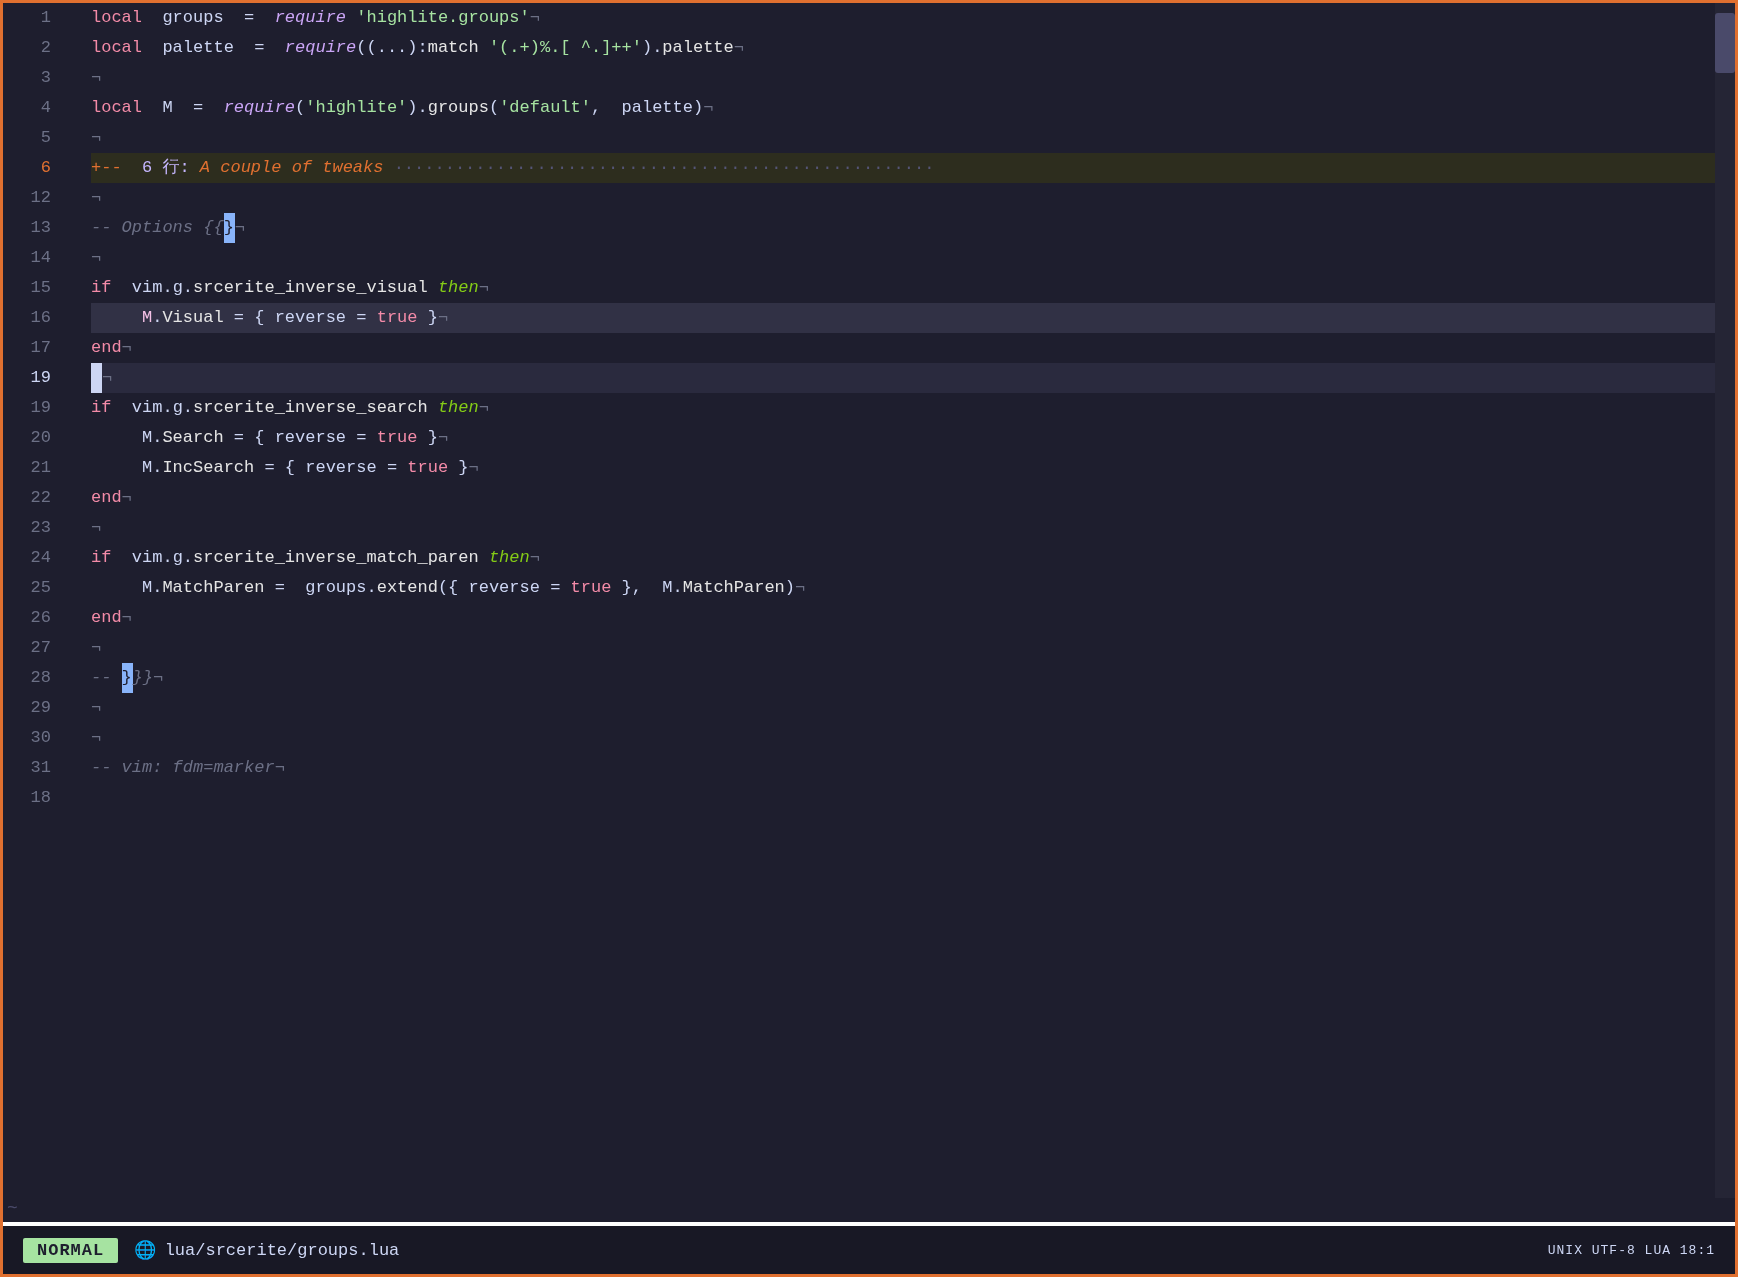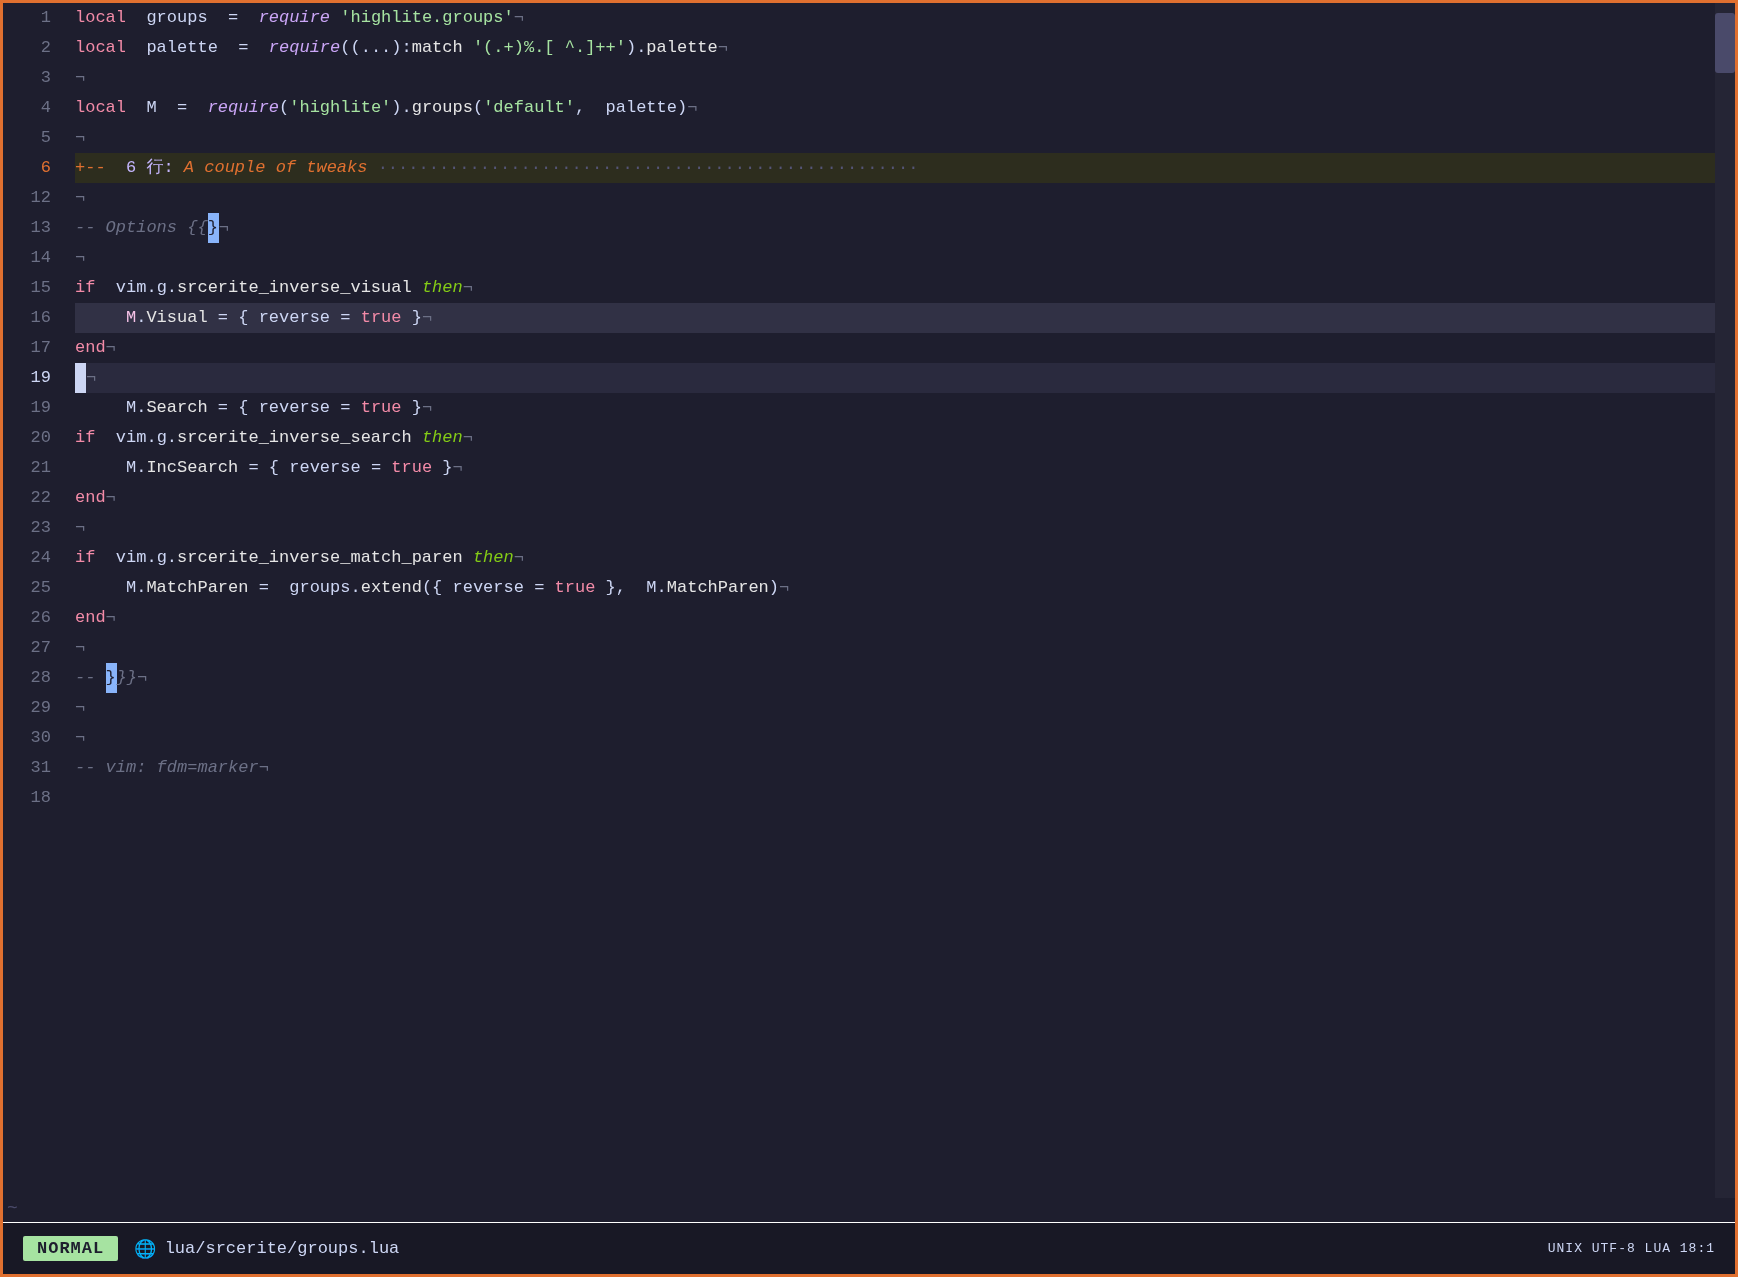--- a/index.html
+++ b/index.html
@@ -49,20 +49,21 @@
       overflow: hidden;
       position: relative;
     }
 
     .code-line {
       display: block;
       white-space: pre;
       height: 30px;
       line-height: 30px;
       position: relative;
+      margin-left: 16px;
     }
 
     .code-line.current-line {
       background: #2a2a3e;
     }
 
     .code-line.fold-line {
       background: #2d2d1e;
       color: #888888;
     }
@@ -113,21 +114,21 @@
     }
 
     
     #status-bar {
       height: 52px;
       background: #181825;
       display: flex;
       align-items: center;
       justify-content: space-between;
       padding: 0 20px;
-      border-top: 1px solid #ffffff;
+      border-top: 4px solid #ffffff;
     }
 
     #status-left {
       display: flex;
       align-items: center;
       gap: 16px;
     }
 
     #mode-badge {
       background: #a6e3a1;
@@ -237,23 +238,23 @@
       <span class="code-line"><span class="cm">¬</span></span>
 
       <span class="code-line"><span class="kw">if</span> <span class="var"> vim</span><span class="op">.</span><span class="var">g</span><span class="op">.</span><span class="fn">srcerite_inverse_visual</span> <span class="then-kw">then</span><span class="cm">¬</span></span>
 
       <span class="code-line highlighted"><span style="color:#f5c2e7">     M</span><span class="op">.</span><span class="fn">Visual</span> <span class="op">=</span> <span class="punct">{ </span><span class="var">reverse</span> <span class="op">=</span> <span class="kw">true</span> <span class="punct">}</span><span class="cm">¬</span></span>
 
       <span class="code-line"><span class="kw">end</span><span class="cm">¬</span></span>
 
       <span class="code-line current-line"><span class="cursor"> </span><span class="cm">¬</span></span>
 
+      <span class="code-line"><span class="kw">if</span> <span class="var"> vim</span><span class="op">.</span><span class="var">g</span><span class="op">.</span><span class="fn">srcerite_inverse_search</span> <span class="then-kw">then</span><span class="cm">¬</span></span>
+
       <span class="code-line"><span class="var">     M</span><span class="op">.</span><span class="fn">Search</span> <span class="op">=</span> <span class="punct">{ </span><span class="var">reverse</span> <span class="op">=</span> <span class="kw">true</span> <span class="punct">}</span><span class="cm">¬</span></span>
-
-      <span class="code-line"><span class="kw">if</span> <span class="var"> vim</span><span class="op">.</span><span class="var">g</span><span class="op">.</span><span class="fn">srcerite_inverse_search</span> <span class="then-kw">then</span><span class="cm">¬</span></span>
 
       <span class="code-line"><span class="var">     M</span><span class="op">.</span><span class="fn">IncSearch</span> <span class="op">=</span> <span class="punct">{ </span><span class="var">reverse</span> <span class="op">=</span> <span class="kw">true</span> <span class="punct">}</span><span class="cm">¬</span></span>
 
       <span class="code-line"><span class="kw">end</span><span class="cm">¬</span></span>
 
       <span class="code-line"><span class="cm">¬</span></span>
 
       <span class="code-line"><span class="kw">if</span> <span class="var"> vim</span><span class="op">.</span><span class="var">g</span><span class="op">.</span><span class="fn">srcerite_inverse_match_paren</span> <span class="then-kw">then</span><span class="cm">¬</span></span>
 
       <span class="code-line"><span class="var">     M</span><span class="op">.</span><span class="fn">MatchParen</span> <span class="op">=</span> <span class="var"> groups</span><span class="op">.</span><span class="fn">extend</span><span class="punct">({</span> <span class="var">reverse</span> <span class="op">=</span> <span class="kw">true</span> <span class="punct">},</span> <span class="var"> M</span><span class="op">.</span><span class="fn">MatchParen</span><span class="punct">)</span><span class="cm">¬</span></span>

